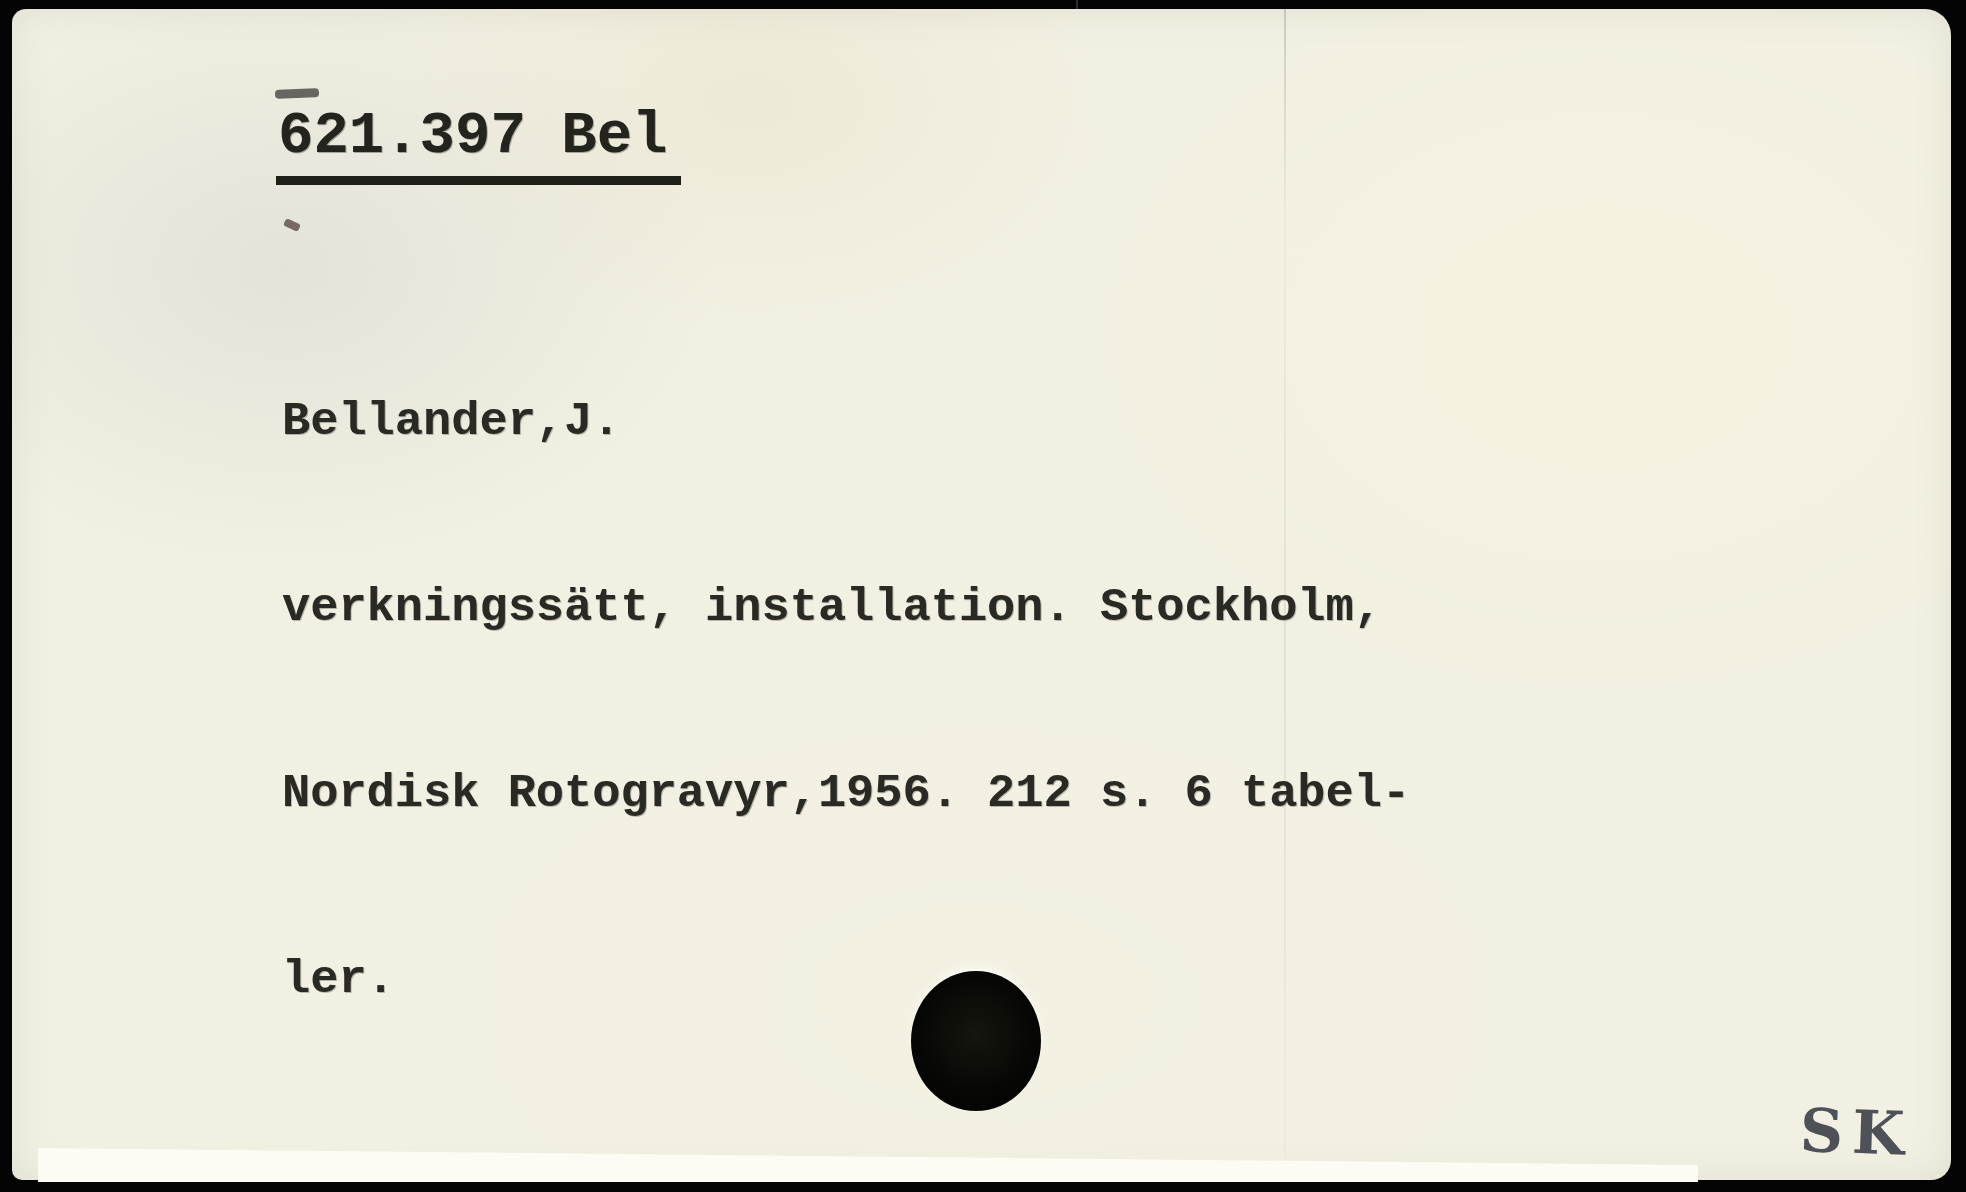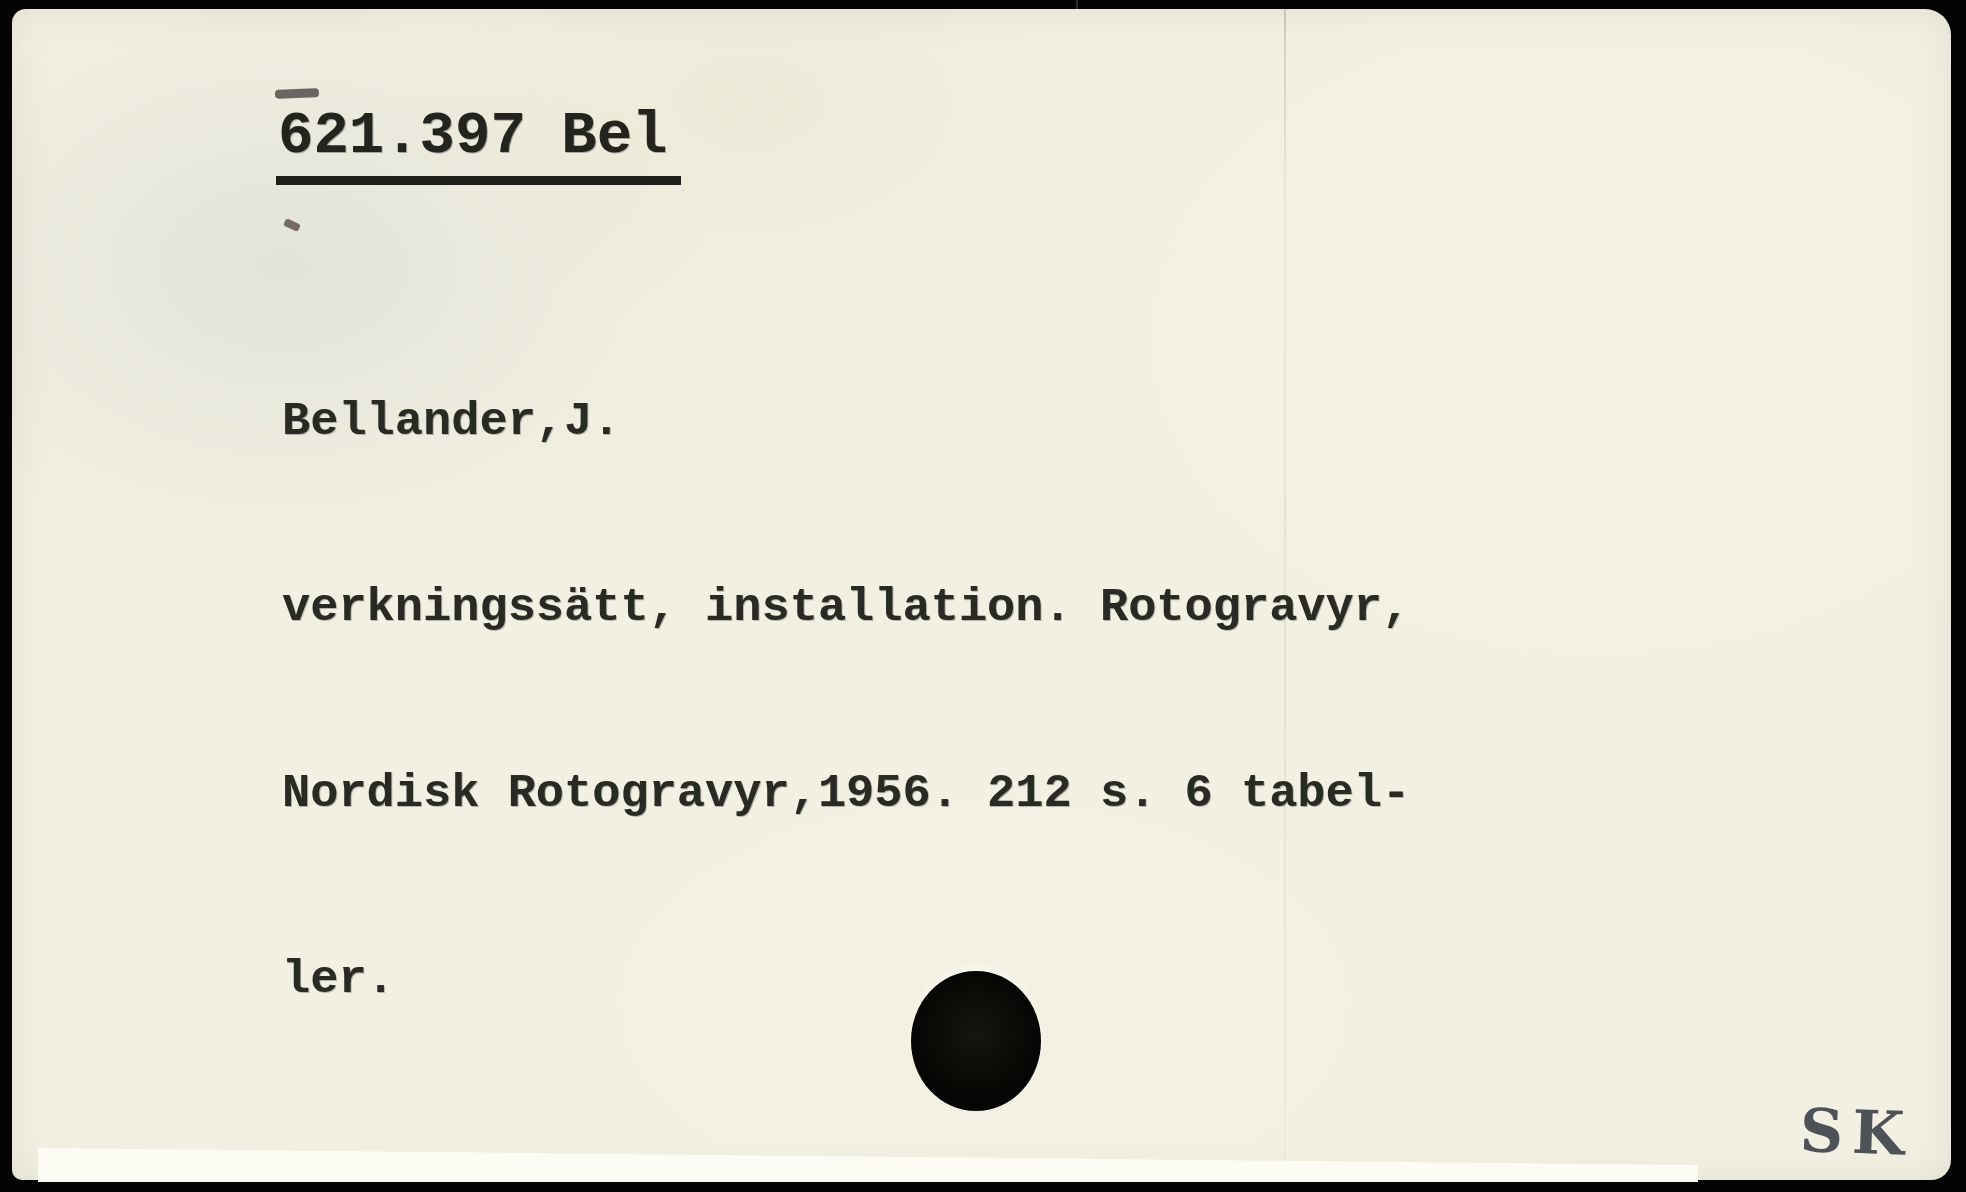--- a/index.html
+++ b/index.html
@@ -125,21 +125,21 @@
     <div class="card-crease-v"></div>
 
     <div class="pencil-dash"></div>
 
     <div class="call-number">621.397 Bel</div>
 
     <div class="pencil-tick"></div>
 
     <div class="entry">
       <div class="line">Bellander,J.</div>
-      <div class="line">verkningssätt, installation. Rotogravyr,</div>
+      <div class="line">verkningssätt, installation. Stockholm,</div>
       <div class="line">Nordisk Rotogravyr,1956. 212 s. 6 tabel-</div>
       <div class="line">ler.</div>
     </div>
 
     <div class="punch-hole"></div>
 
     <div class="stamp">SK</div>
   </div>
 
   <div class="card-bottom-edge"></div>

